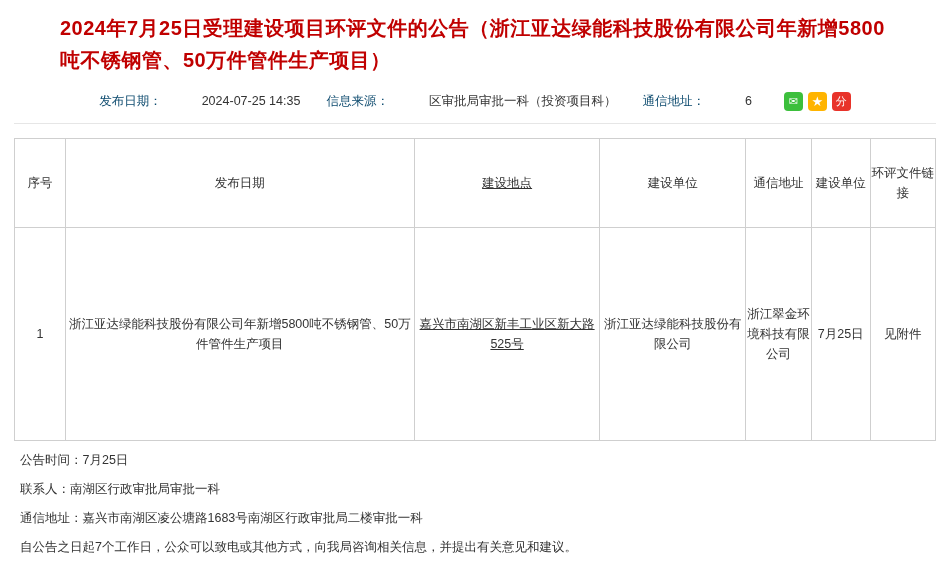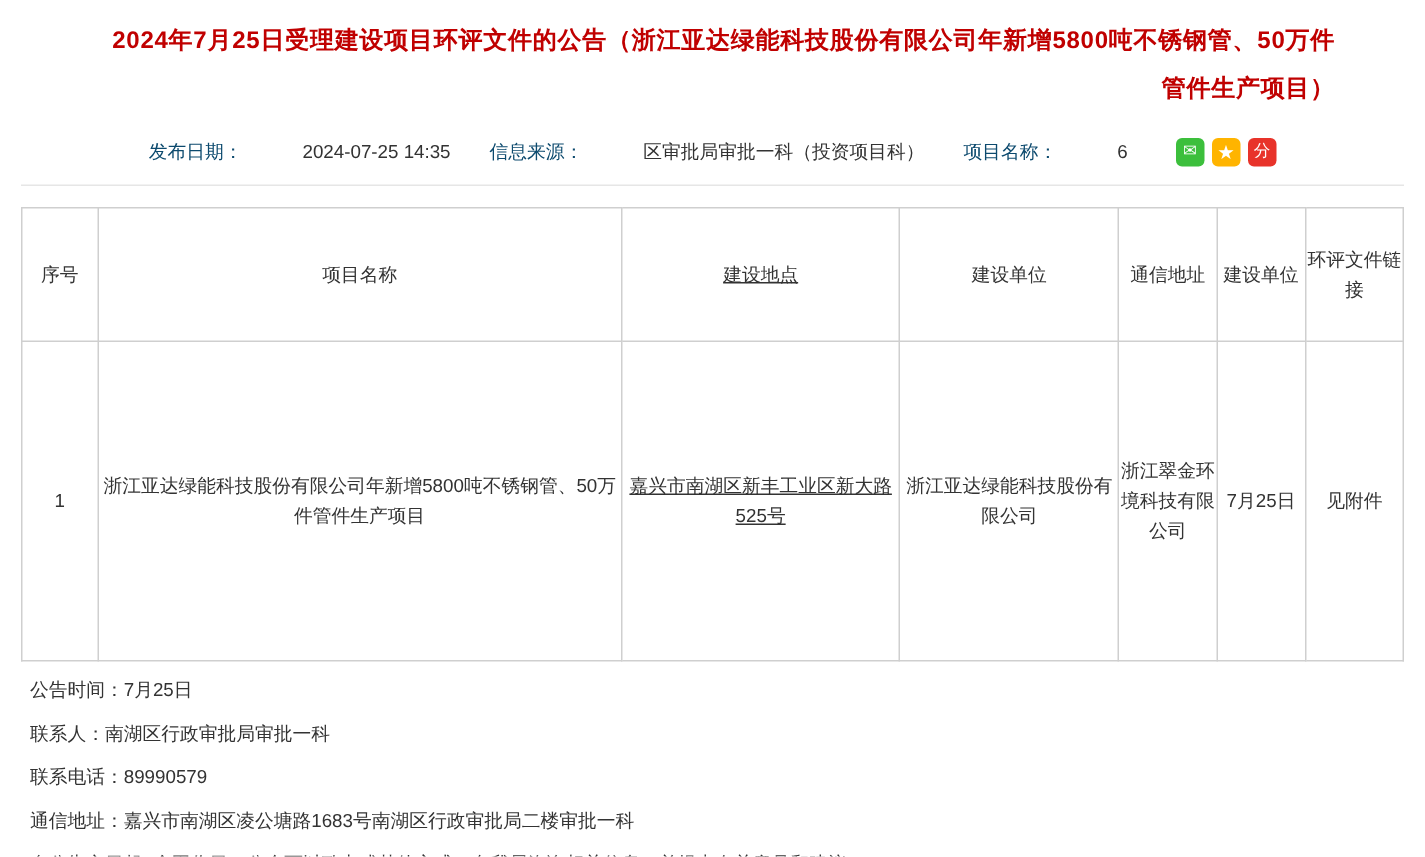--- a/index.html
+++ b/index.html
@@ -16,23 +16,23 @@
   }
   .page {
     width: 950px;
     height: 571px;
     box-sizing: border-box;
     position: relative;
   }
   .title {
     color: #c00000;
     font-weight: bold;
-    font-size: 16px;
+    font-size: 20px;
     line-height: 32px;
-    text-align: right;
+    text-align: left;
     padding: 12px 60px 6px 60px;
     letter-spacing: 0.5px;
   }
   .meta-row {
     display: flex;
     align-items: center;
     justify-content: center;
     gap: 26px;
     font-size: 12.5px;
     color: #555555;
@@ -145,39 +145,39 @@
   <div class="title">2024年7月25日受理建设项目环评文件的公告（浙江亚达绿能科技股份有限公司年新增5800吨不锈钢管、50万件管件生产项目）</div>
 
   <div class="meta-row">
     <span class="meta-item">
       <span class="meta-label">发布日期：</span><span class="meta-value">2024-07-25 14:35</span>
     </span>
     <span class="meta-item">
       <span class="meta-label">信息来源：</span><span class="meta-value">区审批局审批一科（投资项目科）</span>
     </span>
     <span class="meta-item">
-      <span class="meta-label">项目名称：</span><span class="meta-value">6</span>
+      <span class="meta-label">通信地址：</span><span class="meta-value">6</span>
     </span>
     <span class="share-icons">
       <span class="share-icon icon-wechat">✉</span>
       <span class="share-icon icon-fav">★</span>
       <span class="share-icon icon-share">分</span>
     </span>
   </div>
 
   <div class="divider"></div>
 
   <div class="table-wrap">
     <table class="ann">
       <thead>
         <tr>
           <th class="col-seq">
               <div class="vert">序号</div>
             </th>
-          <th class="col-name">项目名称</th>
+          <th class="col-name">发布日期</th>
           <th class="col-place">建设地点</th>
           <th class="col-unit">建设单位</th>
           <th class="col-org">通信地址</th>
           <th class="col-date">建设单位</th>
           <th class="col-link">环评文件链接</th>
         </tr>
       </thead>
       <tbody>
         <tr>
           <td class="col-seq">1</td>
@@ -188,18 +188,17 @@
           <td class="col-date cell-date">7月25日</td>
           <td class="col-link">见附件</td>
         </tr>
       </tbody>
     </table>
   </div>
 
   <div class="footer">
     <p>公告时间：7月25日</p>
     <p>联系人：南湖区行政审批局审批一科</p>
-    <p>联系电话：89990579</p>
     <p>通信地址：嘉兴市南湖区凌公塘路1683号南湖区行政审批局二楼审批一科</p>
     <p>自公告之日起7个工作日，公众可以致电或其他方式，向我局咨询相关信息，并提出有关意见和建议。</p>
   </div>
 
 </div>
 
 </body></html>

